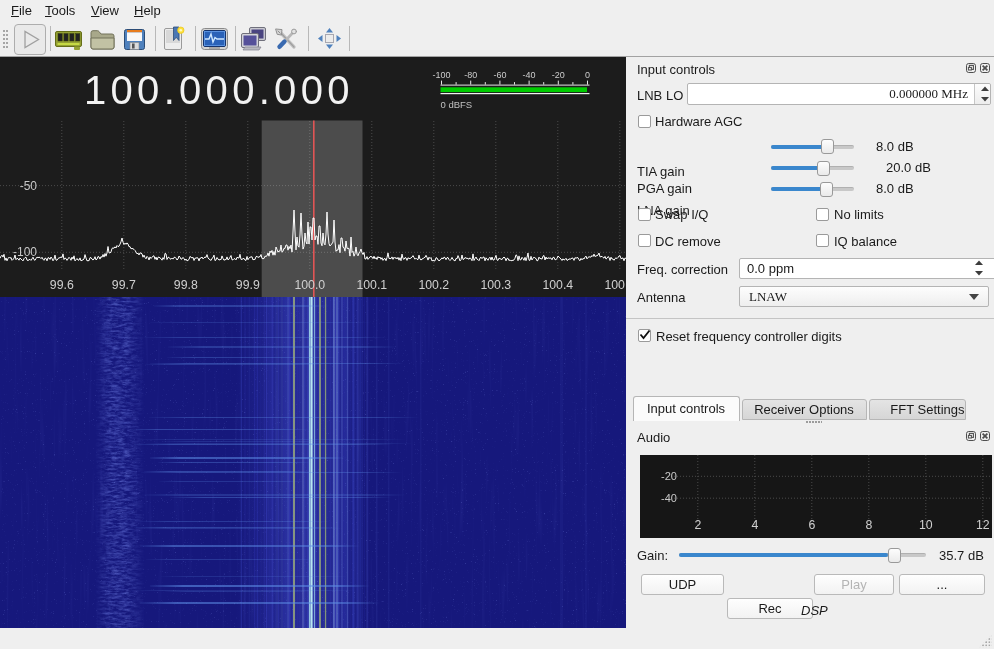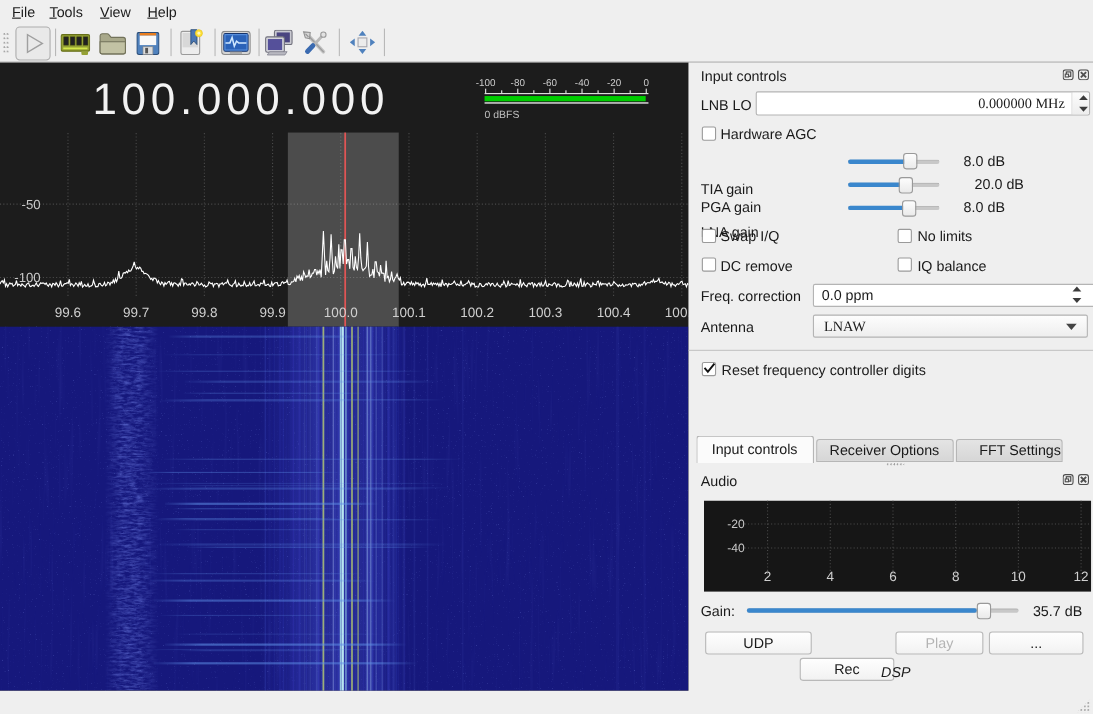--- a/index.html
+++ b/index.html
@@ -458,19 +458,19 @@
       <text x="171.8" y="73.6" font-family="Liberation Sans, sans-serif" font-size="12.3" fill="#d0d0d0" text-anchor="middle">6</text>
       <text x="228.8" y="73.6" font-family="Liberation Sans, sans-serif" font-size="12.3" fill="#d0d0d0" text-anchor="middle">8</text>
       <text x="285.8" y="73.6" font-family="Liberation Sans, sans-serif" font-size="12.3" fill="#d0d0d0" text-anchor="middle">10</text>
       <text x="342.8" y="73.6" font-family="Liberation Sans, sans-serif" font-size="12.3" fill="#d0d0d0" text-anchor="middle">12</text>
     </svg>
 <div class="lbl" style="left:11px;top:491px;">Gain:</div>
 <div class="slider-groove" style="left:53px;top:496.4px;width:247px;"></div>
     <div class="slider-fill" style="left:53px;top:496.4px;width:209px;"></div>
     <div class="slider-handle" style="left:262px;top:490.9px;"></div>
 <div class="lbl" style="left:313px;top:491px;">35.7 dB</div>
-<div class="btn" style="left:15px;top:517px;width:97px;">UDP</div>
+<div class="btn" style="left:15px;top:517px;width:83px;">UDP</div>
 <div class="btn" style="left:101px;top:517px;width:86px;margin-top:24px;">Rec</div>
 <div class="btn" style="left:188px;top:517px;width:80px;color:#b4b4b4;">Play</div>
 <div class="btn" style="left:273px;top:517px;width:86px;">...</div>
 <div class="lbl" style="left:175px;top:546px;font-style:italic;">DSP</div>
   </div>
 <div id="statusbar"></div>
 <div style="position:absolute;left:979px;top:634.5px;width:13px;height:13px;background-image:radial-gradient(circle at 1px 1px,#a8a8a8 0.8px,transparent 1px);background-size:3.2px 3.2px;clip-path:polygon(100% 0,100% 100%,0 100%);"></div>
 </body></html>

